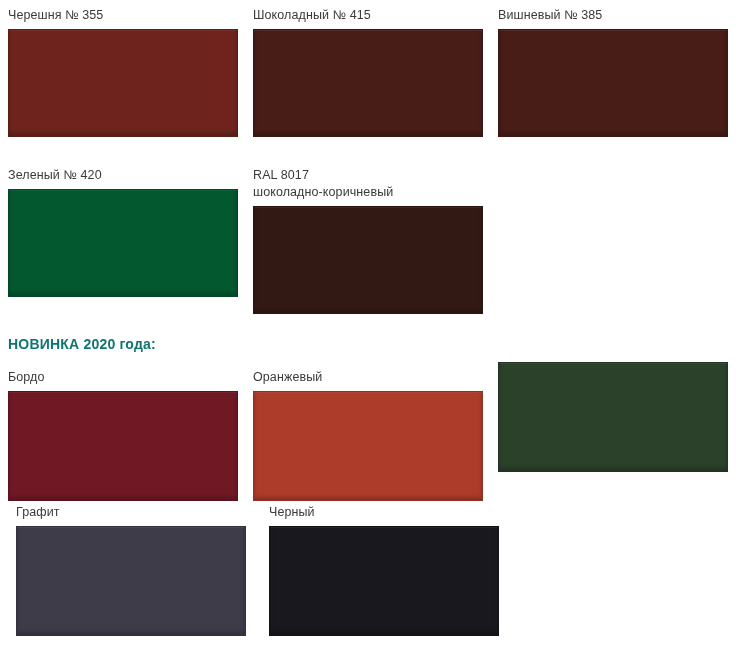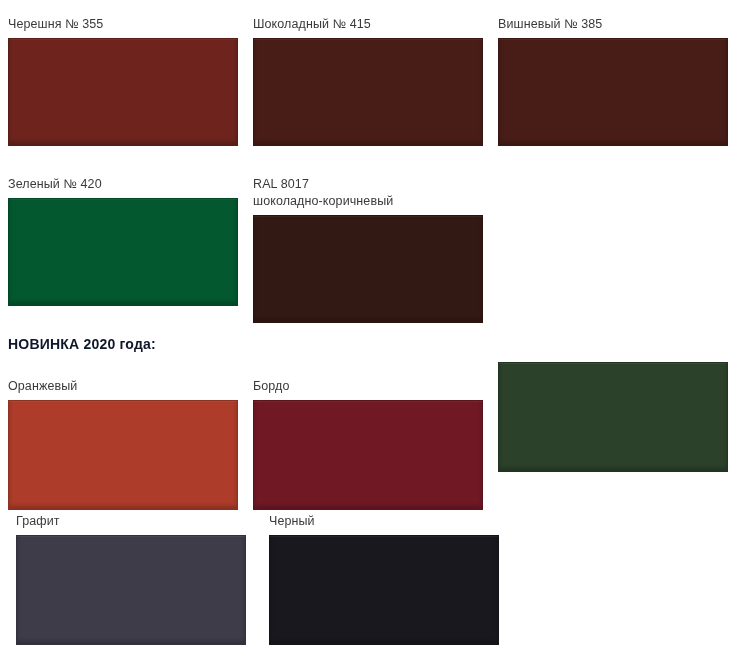--- a/index.html
+++ b/index.html
@@ -36,21 +36,21 @@
   }
 
   .swatch-card.col-3 {
     width: 246px;
   }
 
   .swatch-label {
     font-size: 12.5px;
     line-height: 17px;
     color: #3a3a3a;
-    padding-top: 16px;
+    padding-top: 7px;
     padding-bottom: 5px;
     white-space: pre-line;
     letter-spacing: 0.1px;
   }
 
   .swatch-chip {
     width: 230px;
     height: 106px;
     border: 1px solid rgba(0, 0, 0, 0.18);
     box-sizing: border-box;
@@ -111,32 +111,32 @@
     </div>
 
     <div class="swatch-card">
       <div class="swatch-label">RAL 8017
 шоколадно-коричневый</div>
       <div class="swatch-chip" style="background-color: rgb(51, 25, 19);"></div>
     </div>
 
   </div>
 
-  <div class="section-heading" style="color: #0f172a;">НОВИНКА 2020 года:</div>
+  <div class="section-heading" style="color: #0f766e;">НОВИНКА 2020 года:</div>
 
   <div class="swatch-grid block-c">
 
     <div class="swatch-card">
-      <div class="swatch-label">Оранжевый</div>
-      <div class="swatch-chip" style="background-color: rgb(173, 60, 42);"></div>
+      <div class="swatch-label">Бордо</div>
+      <div class="swatch-chip" style="background-color: rgb(112, 25, 36);"></div>
     </div>
 
     <div class="swatch-card">
-      <div class="swatch-label">Бордо</div>
-      <div class="swatch-chip" style="background-color: rgb(112, 25, 36);"></div>
+      <div class="swatch-label">Оранжевый</div>
+      <div class="swatch-chip" style="background-color: rgb(173, 60, 42);"></div>
     </div>
 
     <div class="swatch-card col-3">
       <div class="swatch-chip" style="background-color: rgb(43, 65, 42);"></div>
     </div>
 
   </div>
 
   <div class="swatch-grid block-d">
 

